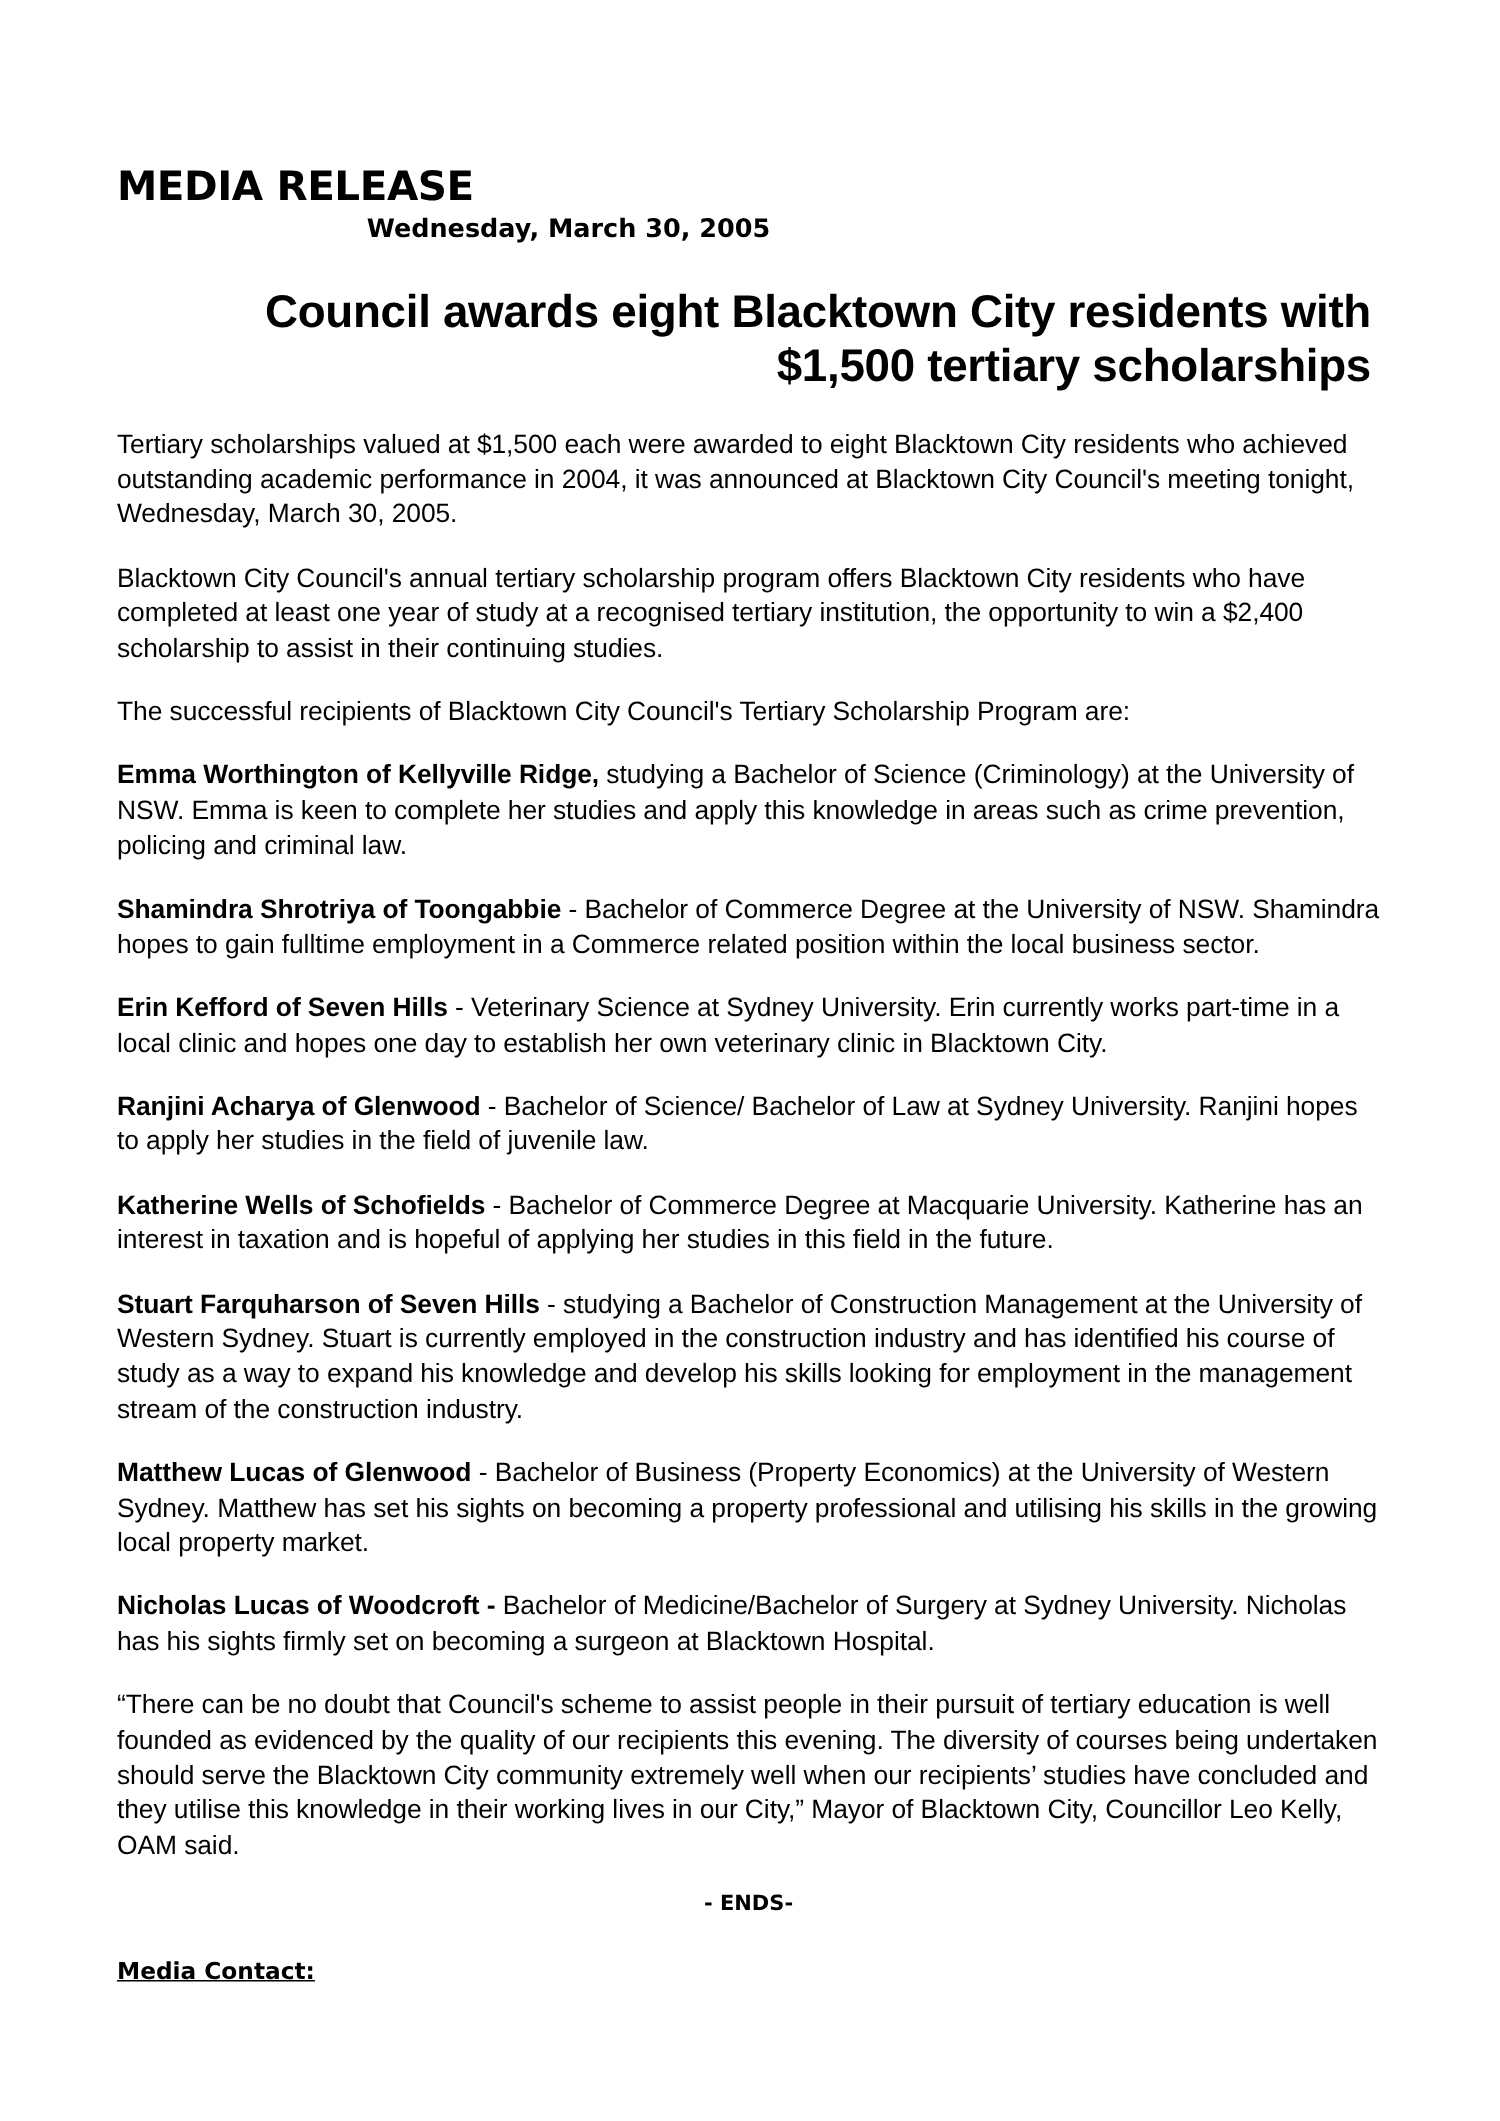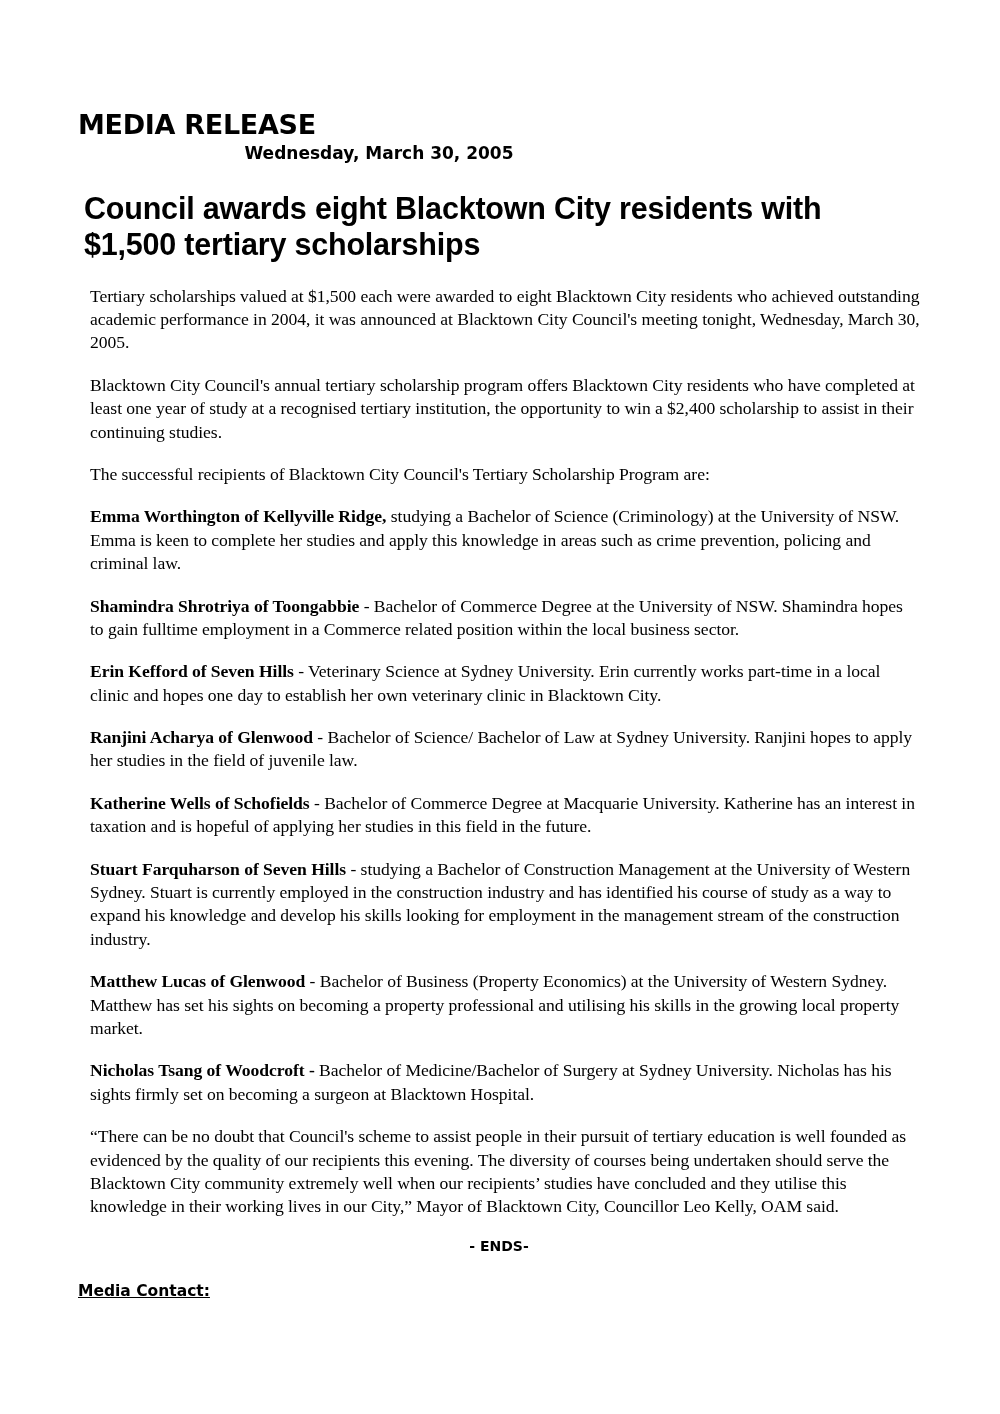--- a/index.html
+++ b/index.html
@@ -52,35 +52,34 @@
     margin: 2px 240px 16px 0;
     line-height: 1.5;
   }
 
   
   .headline {
     font-family: "Liberation Sans", sans-serif;
     font-weight: bold;
     font-size: 30.5px;
     line-height: 1.18;
-    text-align: left;
+    text-align: right;
     margin: 24px 6px 22px 6px;
     letter-spacing: -0.2px;
   }
 
   
   .body-copy {
     font-family: "Liberation Sans", sans-serif;
     font-size: 17.6px;
     line-height: 1.33;
     letter-spacing: -0.05px;
   }
   .body-copy p {
-    margin: 0 0 19px 12px;
-    font-family: Liberation Serif, serif;
+    margin: 0 0 19px 0;
   }
   .body-copy b {
     font-weight: bold;
   }
 
   
   .ends {
     font-family: "DejaVu Sans", sans-serif;
     font-weight: bold;
     font-size: 14px;
@@ -144,21 +143,21 @@
     <p>
       <b>Katherine Wells of Schofields</b><span> - Bachelor of Commerce Degree at Macquarie University. Katherine has an interest in taxation and is hopeful of applying her studies in this field in the future.</span>
     </p>
     <p>
       <b>Stuart Farquharson of Seven Hills</b><span> - studying a Bachelor of Construction Management at the University of Western Sydney. Stuart is currently employed in the construction industry and has identified his course of study as a way to expand his knowledge and develop his skills looking for employment in the management stream of the construction industry.</span>
     </p>
     <p>
       <b>Matthew Lucas of Glenwood</b><span> - Bachelor of Business (Property Economics) at the University of Western Sydney. Matthew has set his sights on becoming a property professional and utilising his skills in the growing local property market.</span>
     </p>
     <p>
-      <b>Nicholas Tsang of Woodcroft -</b><span> Bachelor of Medicine/Bachelor of Surgery at Sydney University. Nicholas has his sights firmly set on becoming a surgeon at Blacktown Hospital.</span>
+      <b>Nicholas Lucas of Woodcroft -</b><span> Bachelor of Medicine/Bachelor of Surgery at Sydney University. Nicholas has his sights firmly set on becoming a surgeon at Blacktown Hospital.</span>
     </p>
 
     <p>“There can be no doubt that Council's scheme to assist people in their pursuit of tertiary education is well founded as evidenced by the quality of our recipients this evening. The diversity of courses being undertaken should serve the Blacktown City community extremely well when our recipients’ studies have concluded and they utilise this knowledge in their working lives in our City,” Mayor of Blacktown City, Councillor Leo Kelly, OAM said.</p>
 
   </div>
 
   <div class="ends">- ENDS-</div>
 
   <div class="contact">
     <div class="contact-label">Media Contact:</div>

